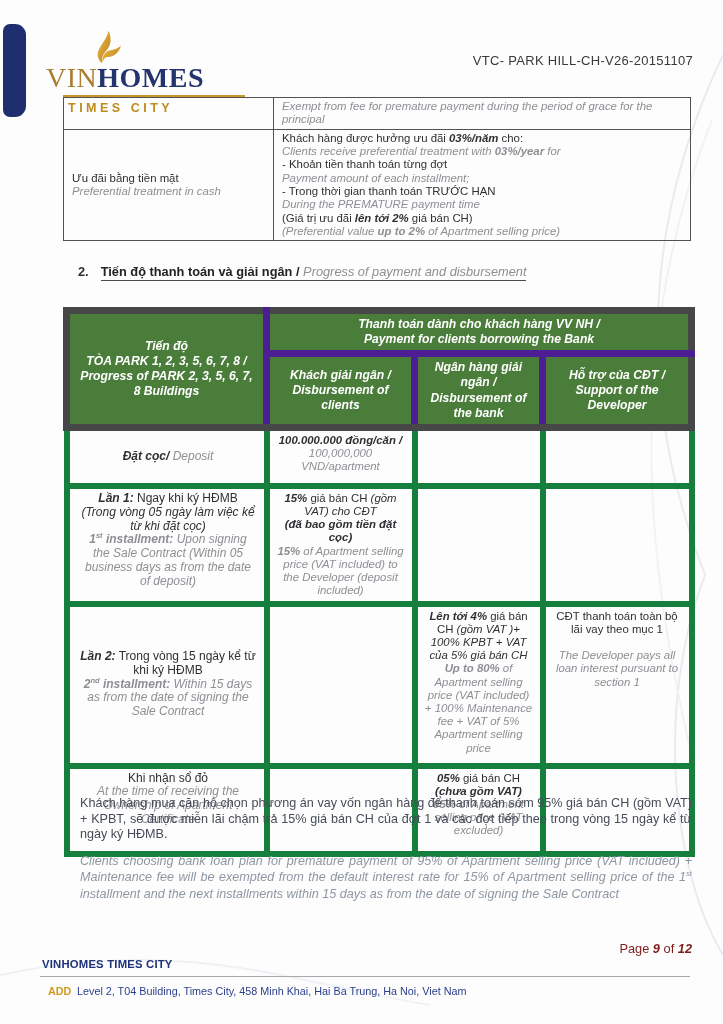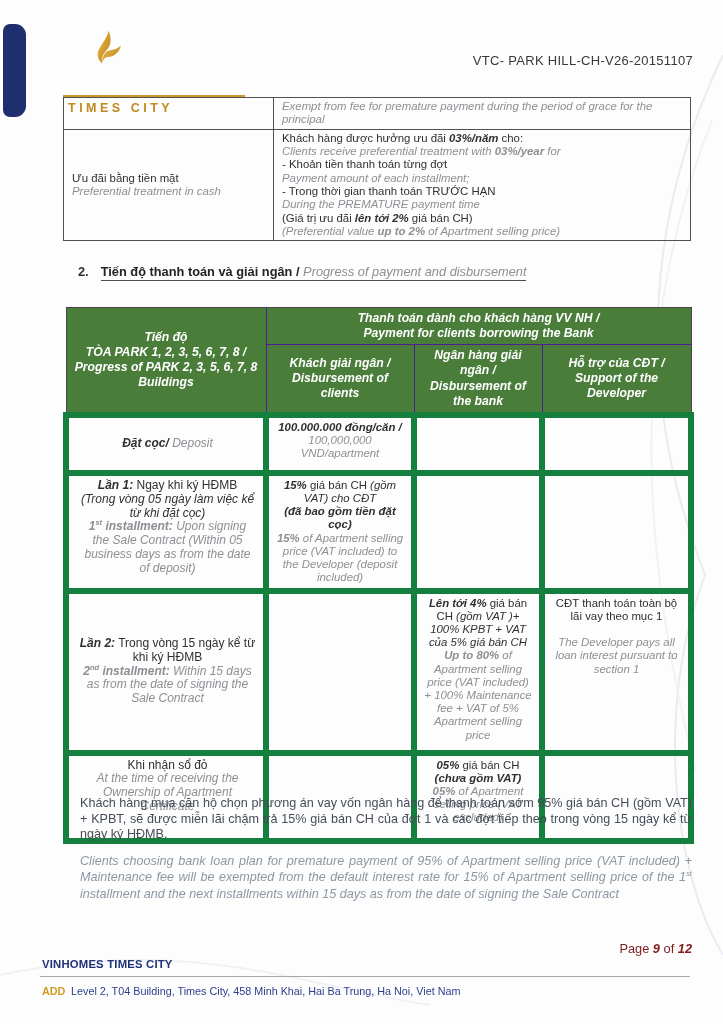--- a/index.html
+++ b/index.html
@@ -33,41 +33,41 @@
   .ttable tr.r1 td{height:26px;}
   .c1cell{font-size:12.2px;padding-left:12px;}
   
   .section{position:absolute;left:78px;top:264px;font-size:12.8px;}
   .secnum{font-weight:bold;margin-right:12px;}
   .sectitle{border-bottom:1px solid #4b4b4b;padding-bottom:1px;}
   .sectitle .vi{font-weight:bold;color:#232323;}
   .sectitle .en{font-style:italic;color:#8d8f94;}
   
   .ptable{position:absolute;left:63px;top:307px;width:625px;border-collapse:collapse;table-layout:fixed;border:1.5px solid #474747;}
-  .ptable th{background:#4a7c3a;color:#fff;border:1px solid #4c1d95;font-size:12.2px;font-weight:bold;text-align:center;vertical-align:middle;padding:3px 6px;line-height:1.24;}
+  .ptable th{background:#4a7c3a;color:#fff;border:7px solid #4c1d95;font-size:12.2px;font-weight:bold;text-align:center;vertical-align:middle;padding:3px 6px;line-height:1.24;}
   .ptable th.e-t{border-top-color:#474747;}
   .ptable th.e-l{border-left-color:#474747;}
   .ptable th.e-r{border-right-color:#474747;}
   .ptable th.e-b{border-bottom-color:#474747;}
   .ptable td{border:6px solid #15803d;vertical-align:top;padding:3px 7px;font-size:11.4px;line-height:1.16;text-align:center;}
   .ptable td.vm{vertical-align:middle;}
   .ptable td.fc{font-size:12px;padding-left:10px;}
   .h46{height:46px;}
   .h150{height:150px;}
   .h76{height:76px;}
   
   .notes{position:absolute;left:80px;top:796px;width:612px;}
   .note-vi{margin:0;font-size:12.6px;line-height:1.24;color:#454c58;text-align:justify;}
   .note-en{margin:10px 0 0 0;font-size:12.6px;line-height:1.3;color:#8d97a3;font-style:italic;text-align:justify;}
   
   .pageind{position:absolute;top:941px;right:31px;font-size:12.8px;color:#7f1d1d;}
   .pageind .b{font-weight:bold;}
   .fbrand{position:absolute;left:42px;top:958px;font-size:11.3px;font-weight:bold;color:#1f3178;letter-spacing:.2px;}
   .fline{position:absolute;left:40px;top:976px;width:650px;height:1px;background:#a8a8a8;}
-  .faddr{position:absolute;left:42px;top:983px;font-size:10.8px;color:#2b3f8c;line-height:1.55;}
+  .faddr{position:absolute;left:48px;top:983px;font-size:10.8px;color:#2b3f8c;line-height:1.55;}
   .faddr .lab{color:#cf9a22;font-weight:bold;display:inline-block;}
   .faddr .lab.w26{width:26px;}
   .faddr .val{display:inline-block;}
   .faddr .tel{width:110px;}
   .faddr .faxl{width:32px;}
   .faddr .faxv{width:118px;}
   .faddr .web{color:#cf9a22;}
 </style>
 </head>
 <body>
@@ -88,20 +88,21 @@
     <svg class="bird" viewBox="0 0 40 44">
       <defs>
         <linearGradient id="gd" x1="0" y1="0" x2="1" y2="1">
           <stop offset="0" stop-color="#eebc4e"></stop>
           <stop offset="1" stop-color="#b97e15"></stop>
         </linearGradient>
       </defs>
       <path d="M22 1 C20 10 14 16 10 24 C7 30 9 36 14 41 C13 33 16 28 20 24 C26 18 25 8 22 1 Z" fill="url(#gd)"></path>
       <path d="M20 26 C25 24 31 25 37 19 C35 28 28 33 21 33 C18 33 15 36 14 41 C14 34 16 29 20 26 Z" fill="url(#gd)"></path>
     </svg>
+    <div class="wordmark"><span class="vin">VIN</span><span class="homes">HOMES</span></div>
     <div class="goldline"></div>
     <div class="timescity">TIMES CITY</div>
   </div>
 
   <table class="ttable">
     <colgroup>
         <col style="width:210px">
         <col style="width:417px">
       </colgroup>
     <tbody>

